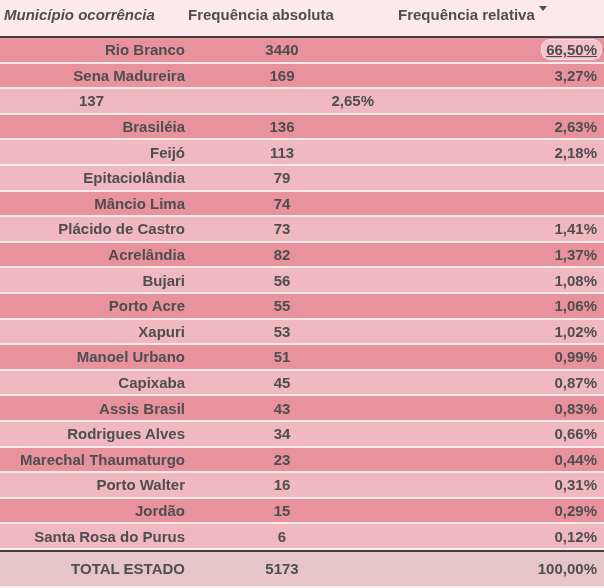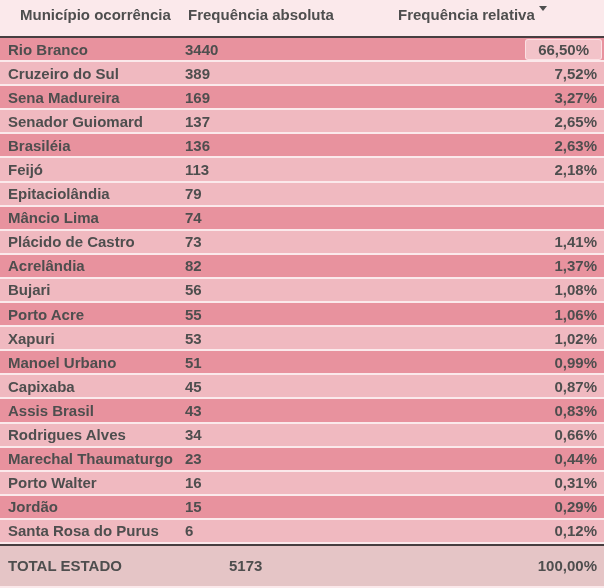--- a/index.html
+++ b/index.html
@@ -35,21 +35,21 @@
     align-items:center;
   }
   .header{
     height:36px;
     flex:none;
     align-items:start;
     padding-top:6px;
     box-sizing:border-box;
   }
   .hcell{cursor:pointer; line-height:17px;}
-  .hcell.h1{padding-left:20px;}
+  .hcell.h1{padding-left:4px;font-style:italic;}
   .hcell.h2{padding-left:3px;}
   .hcell.h3{padding-left:17px; display:flex; gap:3px;}
   .sort-arrow{
     width:0;height:0;
     border-left:4px solid transparent;
     border-right:4px solid transparent;
     border-top:5px solid var(--text);
     margin-left:1px;
   }
   .body{
@@ -58,38 +58,38 @@
     flex-direction:column;
     gap:2px;
     border-top:2px solid var(--border-dark);
     padding-bottom:2px;
     box-sizing:border-box;
   }
   .row{flex:1; cursor:pointer;}
   .row.dark{background:var(--row-dark);}
   .row.light{background:var(--row-light);}
   .cell{line-height:1; white-space:nowrap;}
-  .c1{padding-left:8px; text-align:left;}
-  .c2{padding-right:2px; text-align:left;}
+  .c1{padding-left:8px; text-align:right;}
+  .c2{padding-right:2px; text-align:center;}
   .c3{padding-right:7px; text-align:right;}
   .val{display:inline-block;}
   .val.hl{
     background:var(--highlight-bg);
     box-shadow:0 0 0 1px var(--highlight-border);
-    border-radius:2px;
-    padding:2px 12px;
+    border-radius:8px;
+    padding:2px 4px;
     margin-right:-4px;
+    text-decoration:underline;
   }
   .total{
     flex:none;
-    height:42px;
+    height:36px;
     box-sizing:border-box;
     border-top:2px solid var(--border-dark);
     background:var(--total-bg);
-    gap:44px;
   }
 </style>
 </head>
 <body>
 
 <div class="table">
 
   <div class="header grid">
     <div class="hcell h1">
       <span>Município ocorrência</span>
@@ -103,32 +103,26 @@
     </div>
   </div>
 
   <div class="body">
 
     <div class="row grid dark">
     <div class="cell c1">Rio Branco</div>
     <div class="cell c2">3440</div>
     <div class="cell c3"><span class="val hl">66,50%</span></div>
   </div>
-      <div class="row grid light">
-    <div class="cell c1">Cruzeiro do Sul</div>
-    <div class="cell c2">389</div>
-    <div class="cell c3"><span class="val">7,52%</span></div>
-  </div>
       <div class="row grid dark">
     <div class="cell c1">Sena Madureira</div>
     <div class="cell c2">169</div>
     <div class="cell c3"><span class="val">3,27%</span></div>
   </div>
       <div class="row grid light">
-    <div class="cell c1">Senador Guiomard</div>
     <div class="cell c2">137</div>
     <div class="cell c3"><span class="val">2,65%</span></div>
   </div>
       <div class="row grid dark">
     <div class="cell c1">Brasiléia</div>
     <div class="cell c2">136</div>
     <div class="cell c3"><span class="val">2,63%</span></div>
   </div>
       <div class="row grid light">
     <div class="cell c1">Feijó</div>

